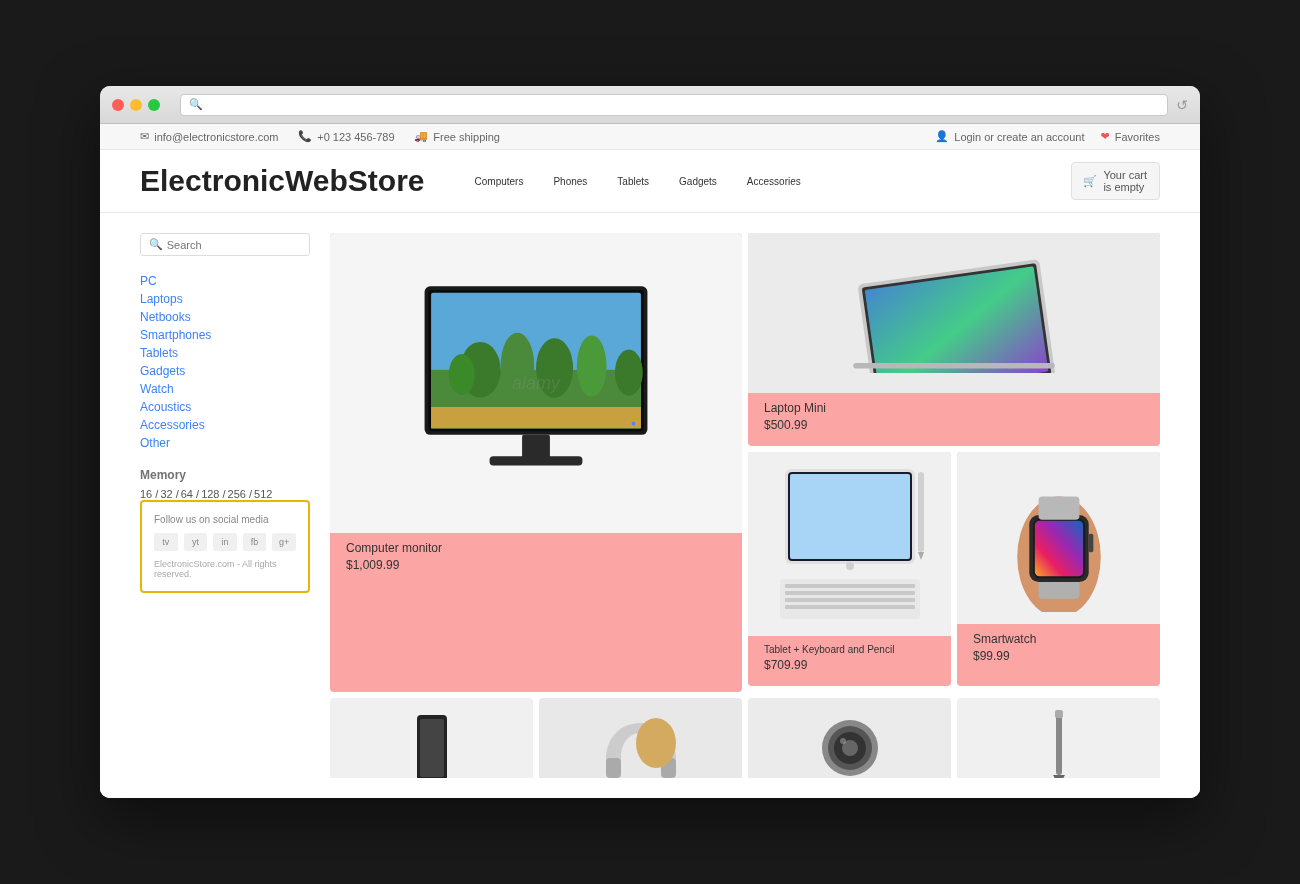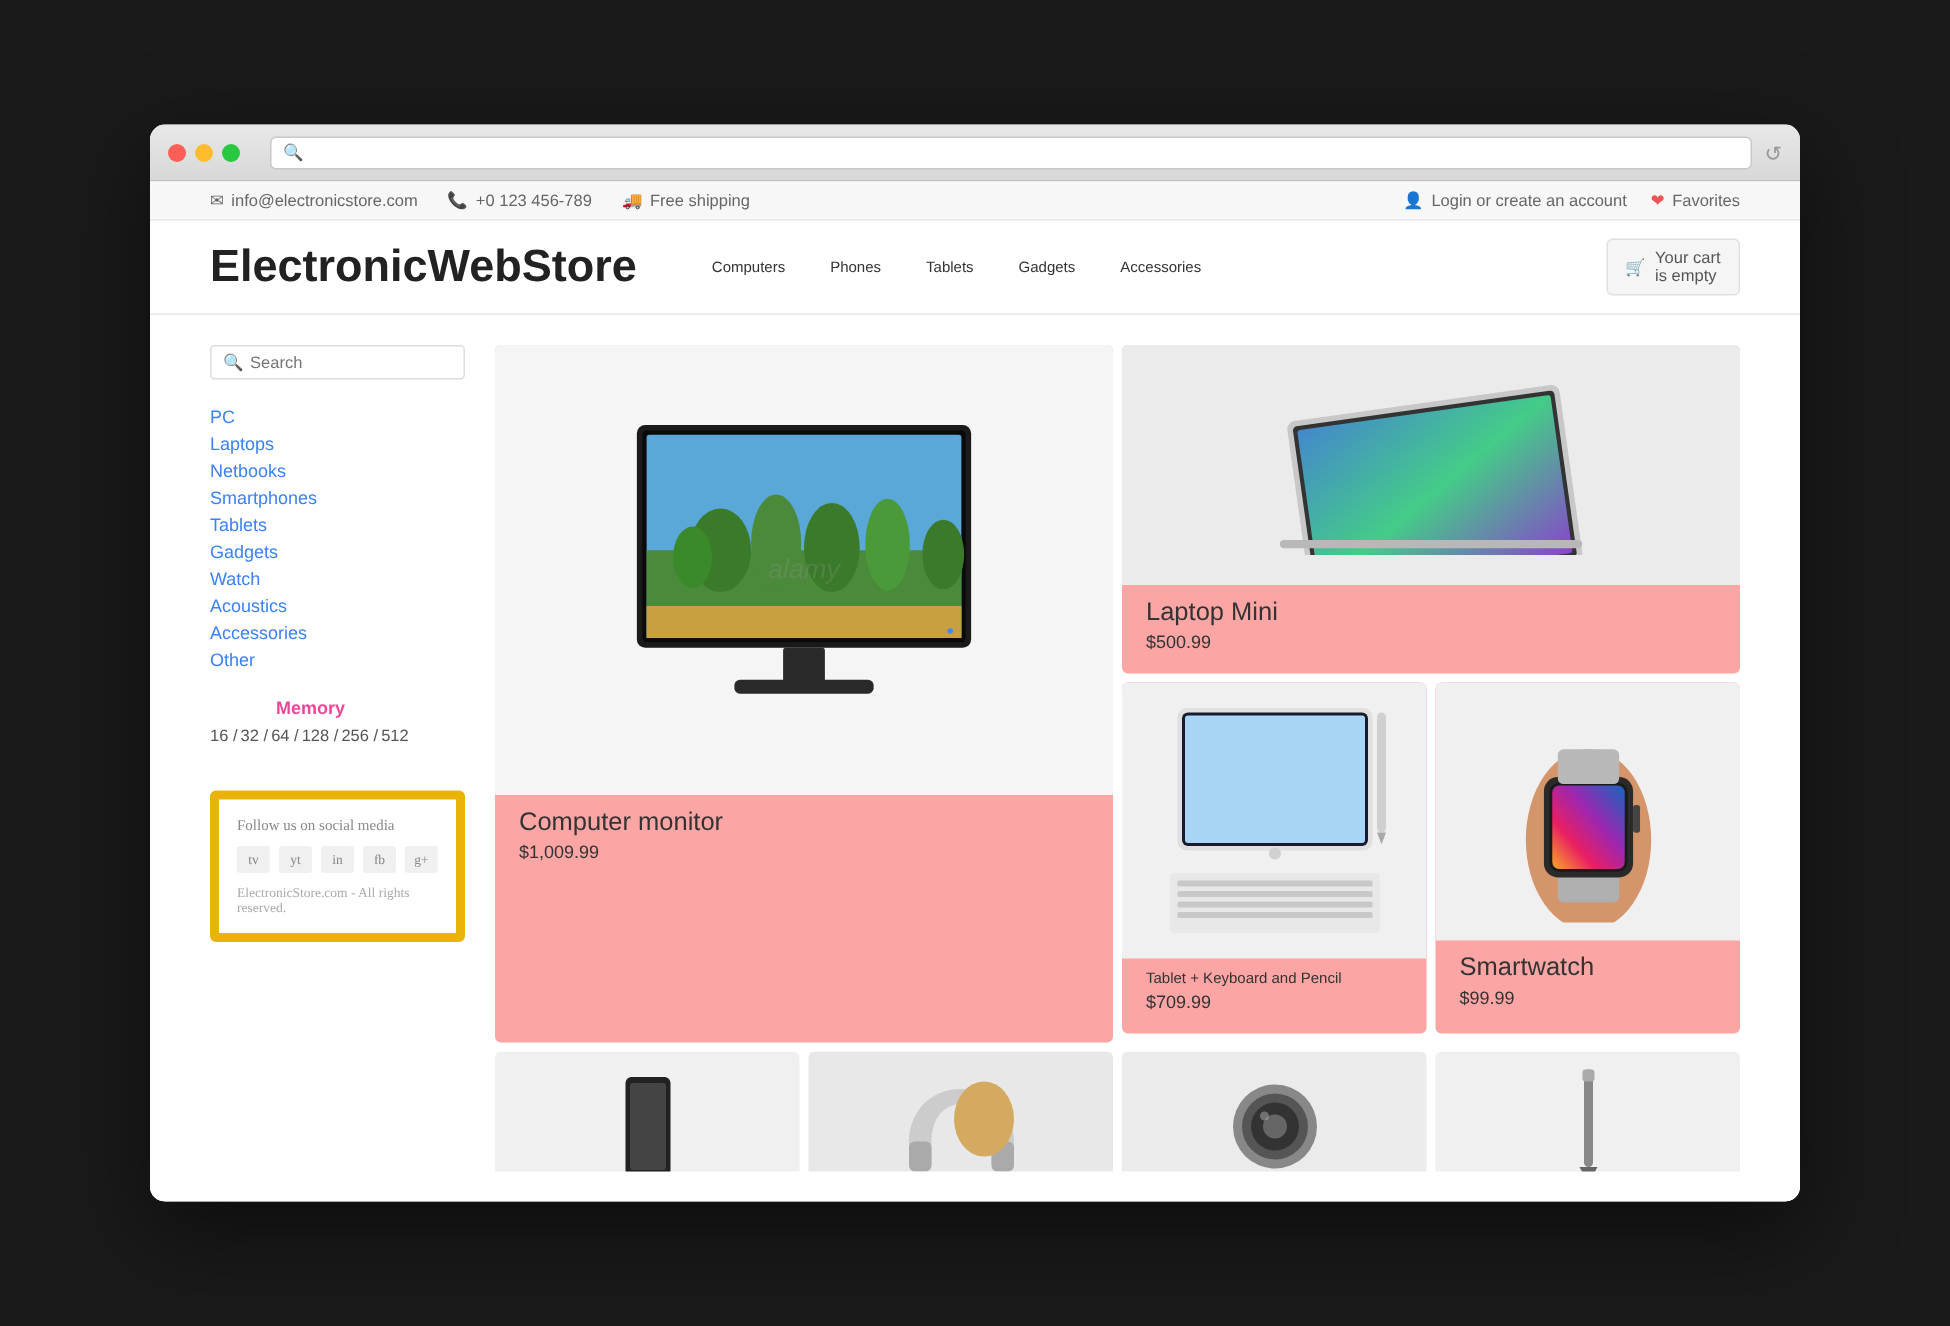--- a/index.html
+++ b/index.html
@@ -198,23 +198,22 @@
     .sidebar-category-list li {
       font-size: 12px;
       color: #3b82f6;
       padding: 2px 0;
       cursor: pointer;
     }
 
     .sidebar-section-title {
       font-size: 12px;
       font-weight: 600;
-      color: #ec4899;
+      color: #737373;
       margin-bottom: 6px;
-      margin-left: 44px;
     }
 
     .memory-options {
       display: flex;
       flex-wrap: wrap;
       gap: 2px;
       font-size: 11px;
       color: #555;
     }
 
@@ -240,27 +239,25 @@
     .color-swatch {
       width: 14px;
       height: 14px;
       border-radius: 50%;
       cursor: pointer;
       border: 1px solid #ddd;
     }
 
     
     .social-box {
-      margin-top: 30px;
-      border: 6px solid #eab308;
+      border: 2px solid #eab308;
       border-radius: 4px;
       padding: 12px;
       font-size: 10px;
       color: #777;
-      font-family: Liberation Serif, serif;
     }
 
     .social-title {
       font-size: 10px;
       color: #888;
       margin-bottom: 8px;
     }
 
     .social-icons {
       display: flex;
@@ -325,21 +322,21 @@
 
     .smartwatch-svg {
       width: 130px;
     }
 
     .product-info {
       padding: 8px 16px 14px;
     }
 
     .product-name {
-      font-size: 17px;
+      font-size: 12px;
       color: #333;
       margin-bottom: 3px;
     }
 
     .product-price {
       font-size: 12px;
       color: #333;
     }
 
     .bottom-card {

